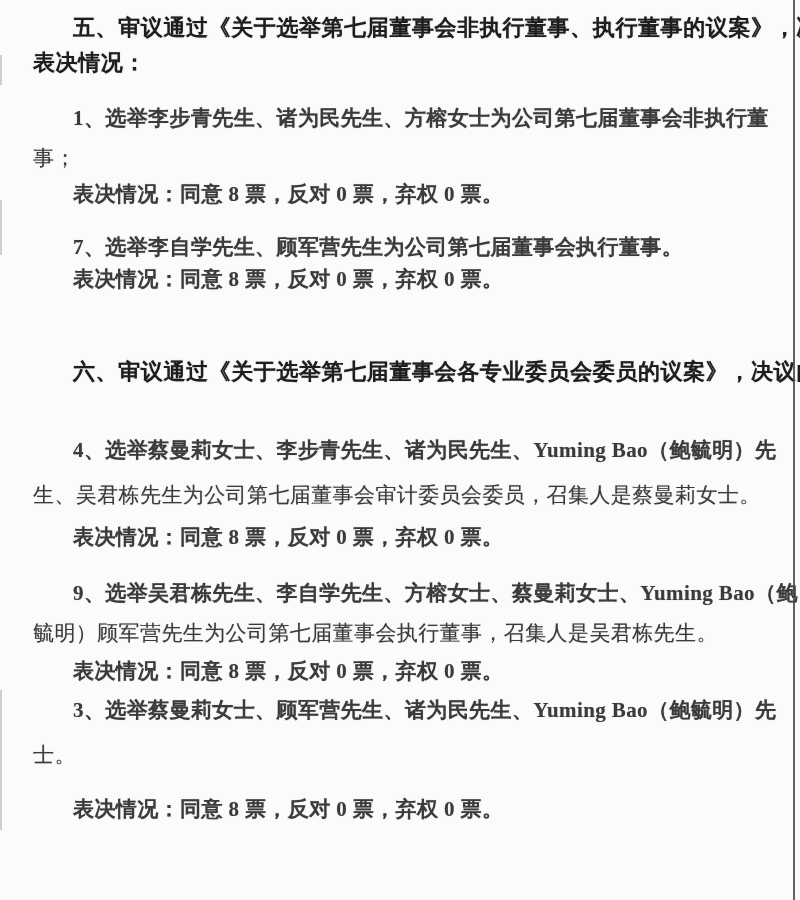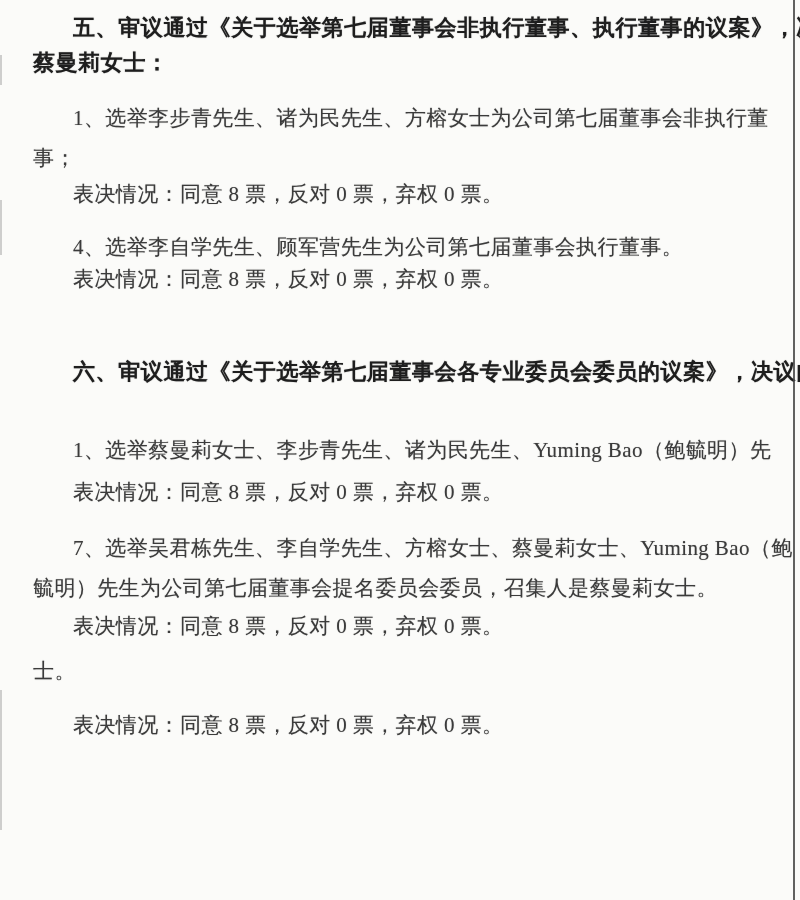--- a/index.html
+++ b/index.html
@@ -21,21 +21,21 @@
   }
   .ln {
     height: 40px;
     line-height: 40px;
     white-space: nowrap;
     font-size: 21px;
     letter-spacing: 0.4px;
     color: #3b3b3b;
     text-shadow: 0 0 1px rgba(70,70,70,0.45);
   }
-  .ind { text-indent: 40px; }
+  .ind { text-indent: 40px; font-weight: bold; }
   .hd {
     font-weight: 700;
     font-size: 22px;
     letter-spacing: 0.6px;
     color: #1e1e1e;
     text-shadow: 0 0 1px rgba(30,30,30,0.5);
   }
   .edge-right {
     position: absolute;
     top: 0;
@@ -55,38 +55,40 @@
   .n1 { top: 55px;  height: 30px; }
   .n2 { top: 200px; height: 55px; }
   .n3 { top: 690px; height: 140px; }
 </style>
 </head>
 <body>
 
 <div class="page">
 
   <div class="ln hd ind">五、审议通过《关于选举第七届董事会非执行董事、执行董事的议案》，决</div>
-  <div class="ln hd" style="margin-top:-5px">蔡曼莉女士：</div>
+  <div class="ln hd" style="margin-top:-5px">表决情况：</div>
 
   <div class="ln ind" style="margin-top:15px">1、选举李步青先生、诸为民先生、方榕女士为公司第七届董事会非执行董</div>
   <div class="ln">事；</div>
   <div class="ln ind" style="margin-top:-4px">表决情况：同意 8 票，反对 0 票，弃权 0 票。</div>
 
-  <div class="ln ind" style="margin-top:13px">4、选举李自学先生、顾军营先生为公司第七届董事会执行董事。</div>
+  <div class="ln ind" style="margin-top:13px">7、选举李自学先生、顾军营先生为公司第七届董事会执行董事。</div>
   <div class="ln ind" style="margin-top:-8px">表决情况：同意 8 票，反对 0 票，弃权 0 票。</div>
 
   <div class="ln hd ind" style="margin-top:53px">六、审议通过《关于选举第七届董事会各专业委员会委员的议案》，决议内</div>
 
-  <div class="ln ind" style="margin-top:38px">1、选举蔡曼莉女士、李步青先生、诸为民先生、Yuming Bao（鲍毓明）先</div>
+  <div class="ln ind" style="margin-top:38px">4、选举蔡曼莉女士、李步青先生、诸为民先生、Yuming Bao（鲍毓明）先</div>
+  <div class="ln" style="margin-top:5px">生、吴君栋先生为公司第七届董事会审计委员会委员，召集人是蔡曼莉女士。</div>
   <div class="ln ind" style="margin-top:2px">表决情况：同意 8 票，反对 0 票，弃权 0 票。</div>
 
-  <div class="ln ind" style="margin-top:16px">7、选举吴君栋先生、李自学先生、方榕女士、蔡曼莉女士、Yuming Bao（鲍</div>
-  <div class="ln">毓明）先生为公司第七届董事会提名委员会委员，召集人是蔡曼莉女士。</div>
+  <div class="ln ind" style="margin-top:16px">9、选举吴君栋先生、李自学先生、方榕女士、蔡曼莉女士、Yuming Bao（鲍</div>
+  <div class="ln">毓明）顾军营先生为公司第七届董事会执行董事，召集人是吴君栋先生。</div>
   <div class="ln ind" style="margin-top:-2px">表决情况：同意 8 票，反对 0 票，弃权 0 票。</div>
 
+  <div class="ln ind" style="margin-top:-1px">3、选举蔡曼莉女士、顾军营先生、诸为民先生、Yuming Bao（鲍毓明）先</div>
   <div class="ln" style="margin-top:5px">士。</div>
   <div class="ln ind" style="margin-top:14px">表决情况：同意 8 票，反对 0 票，弃权 0 票。</div>
 
   <div class="edge-right"></div>
   <div class="noise n1"></div>
   <div class="noise n2"></div>
   <div class="noise n3"></div>
 </div>
 
 </body></html>

